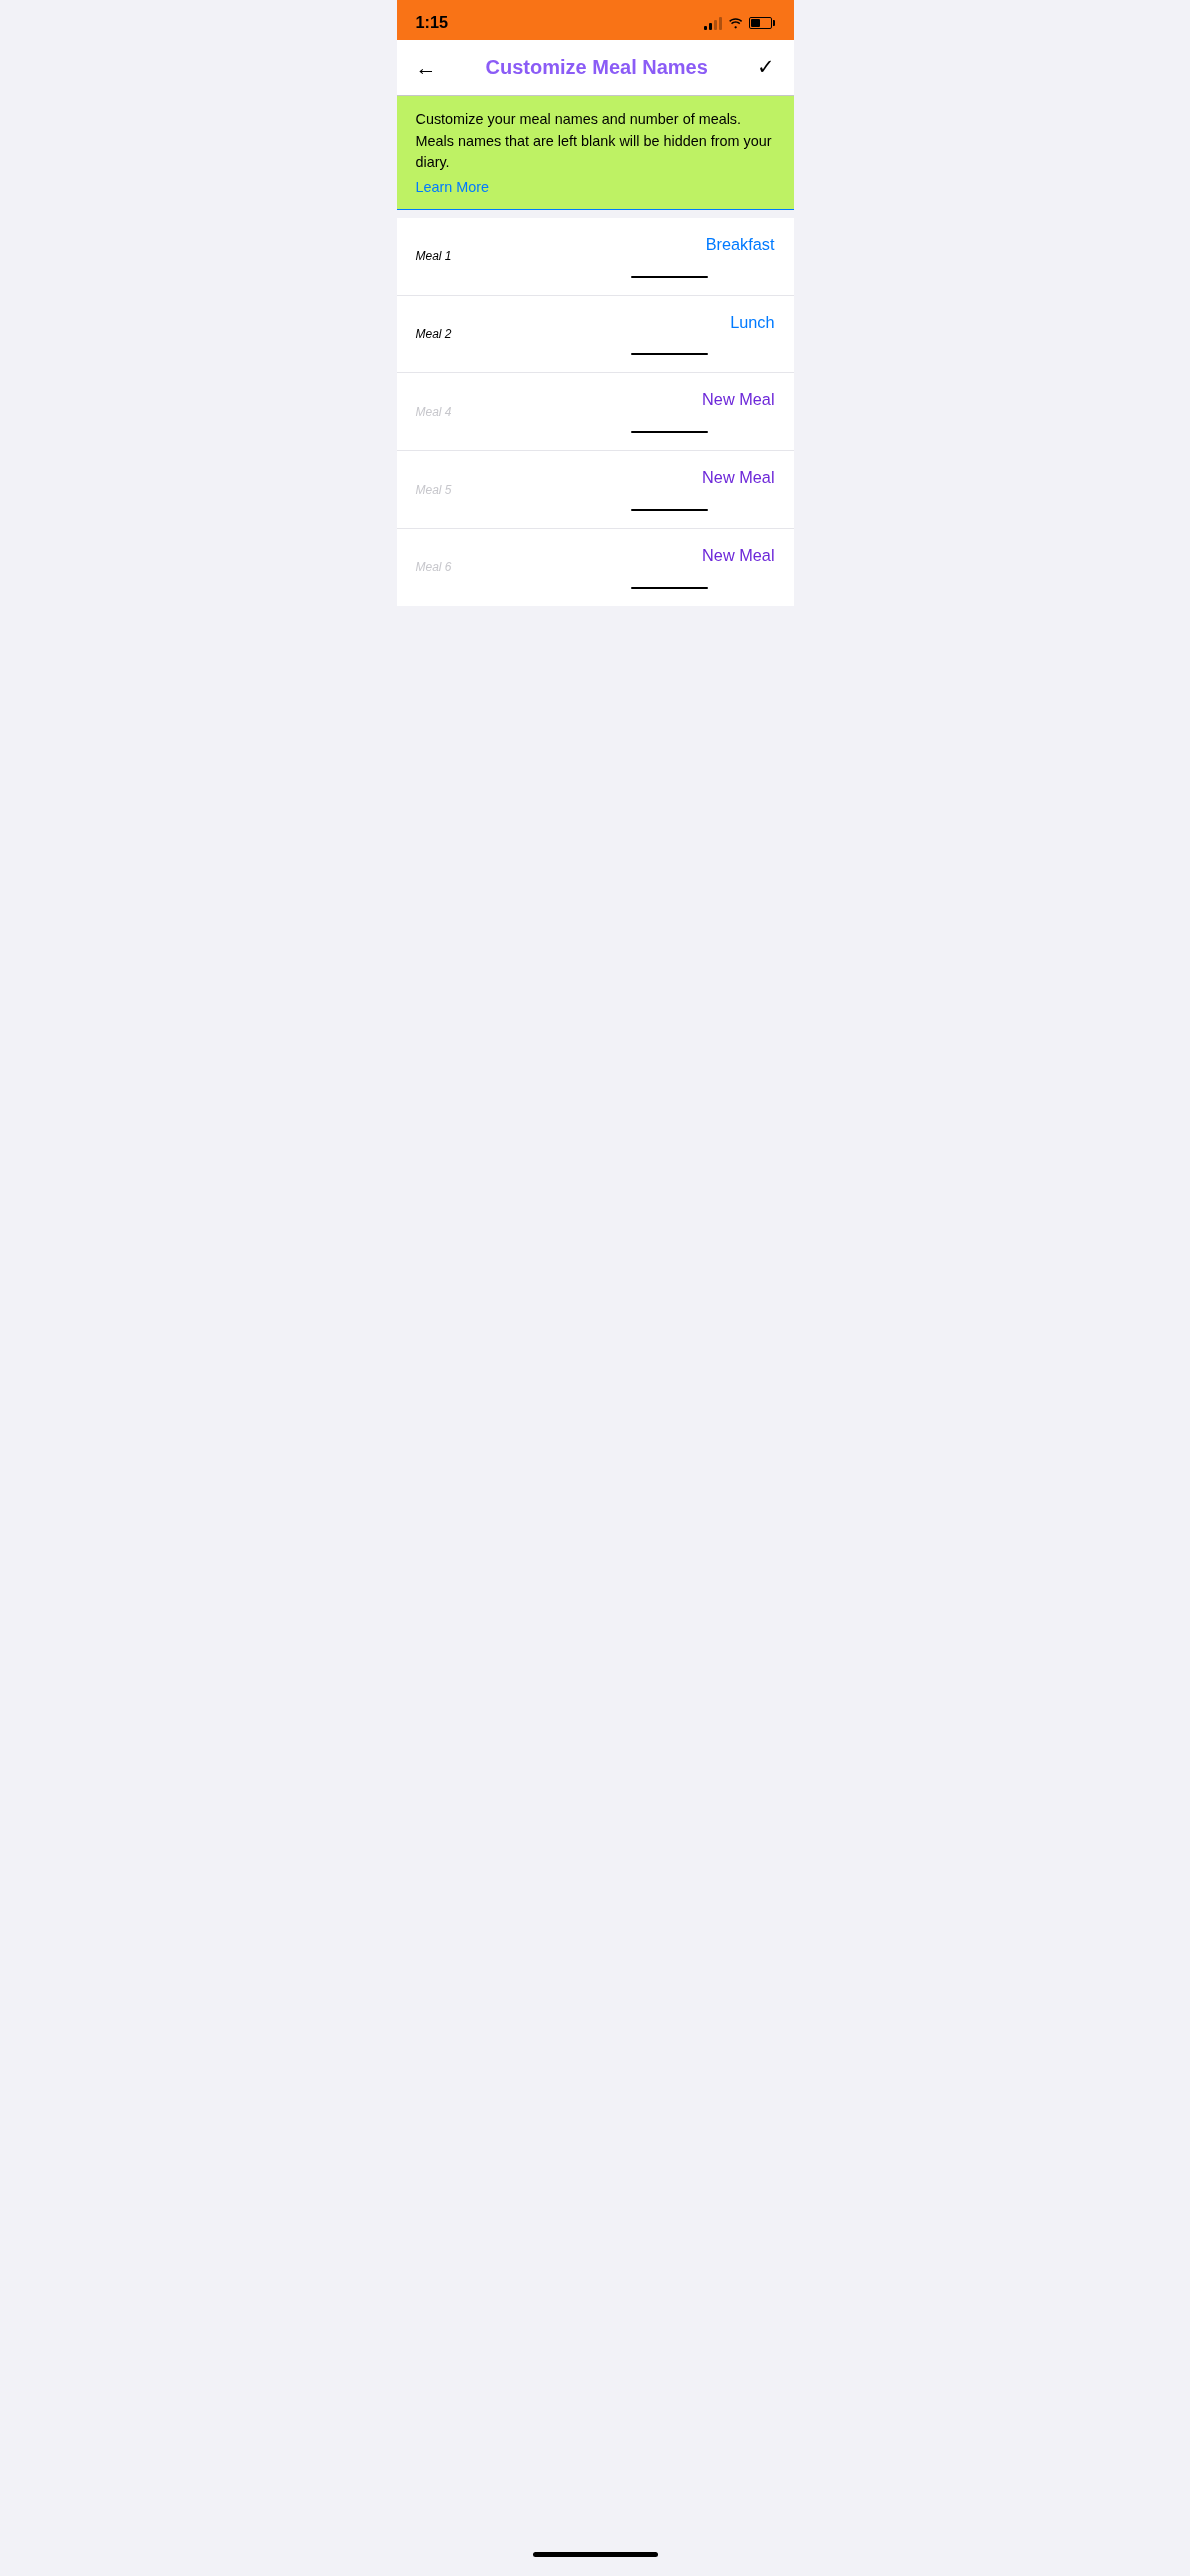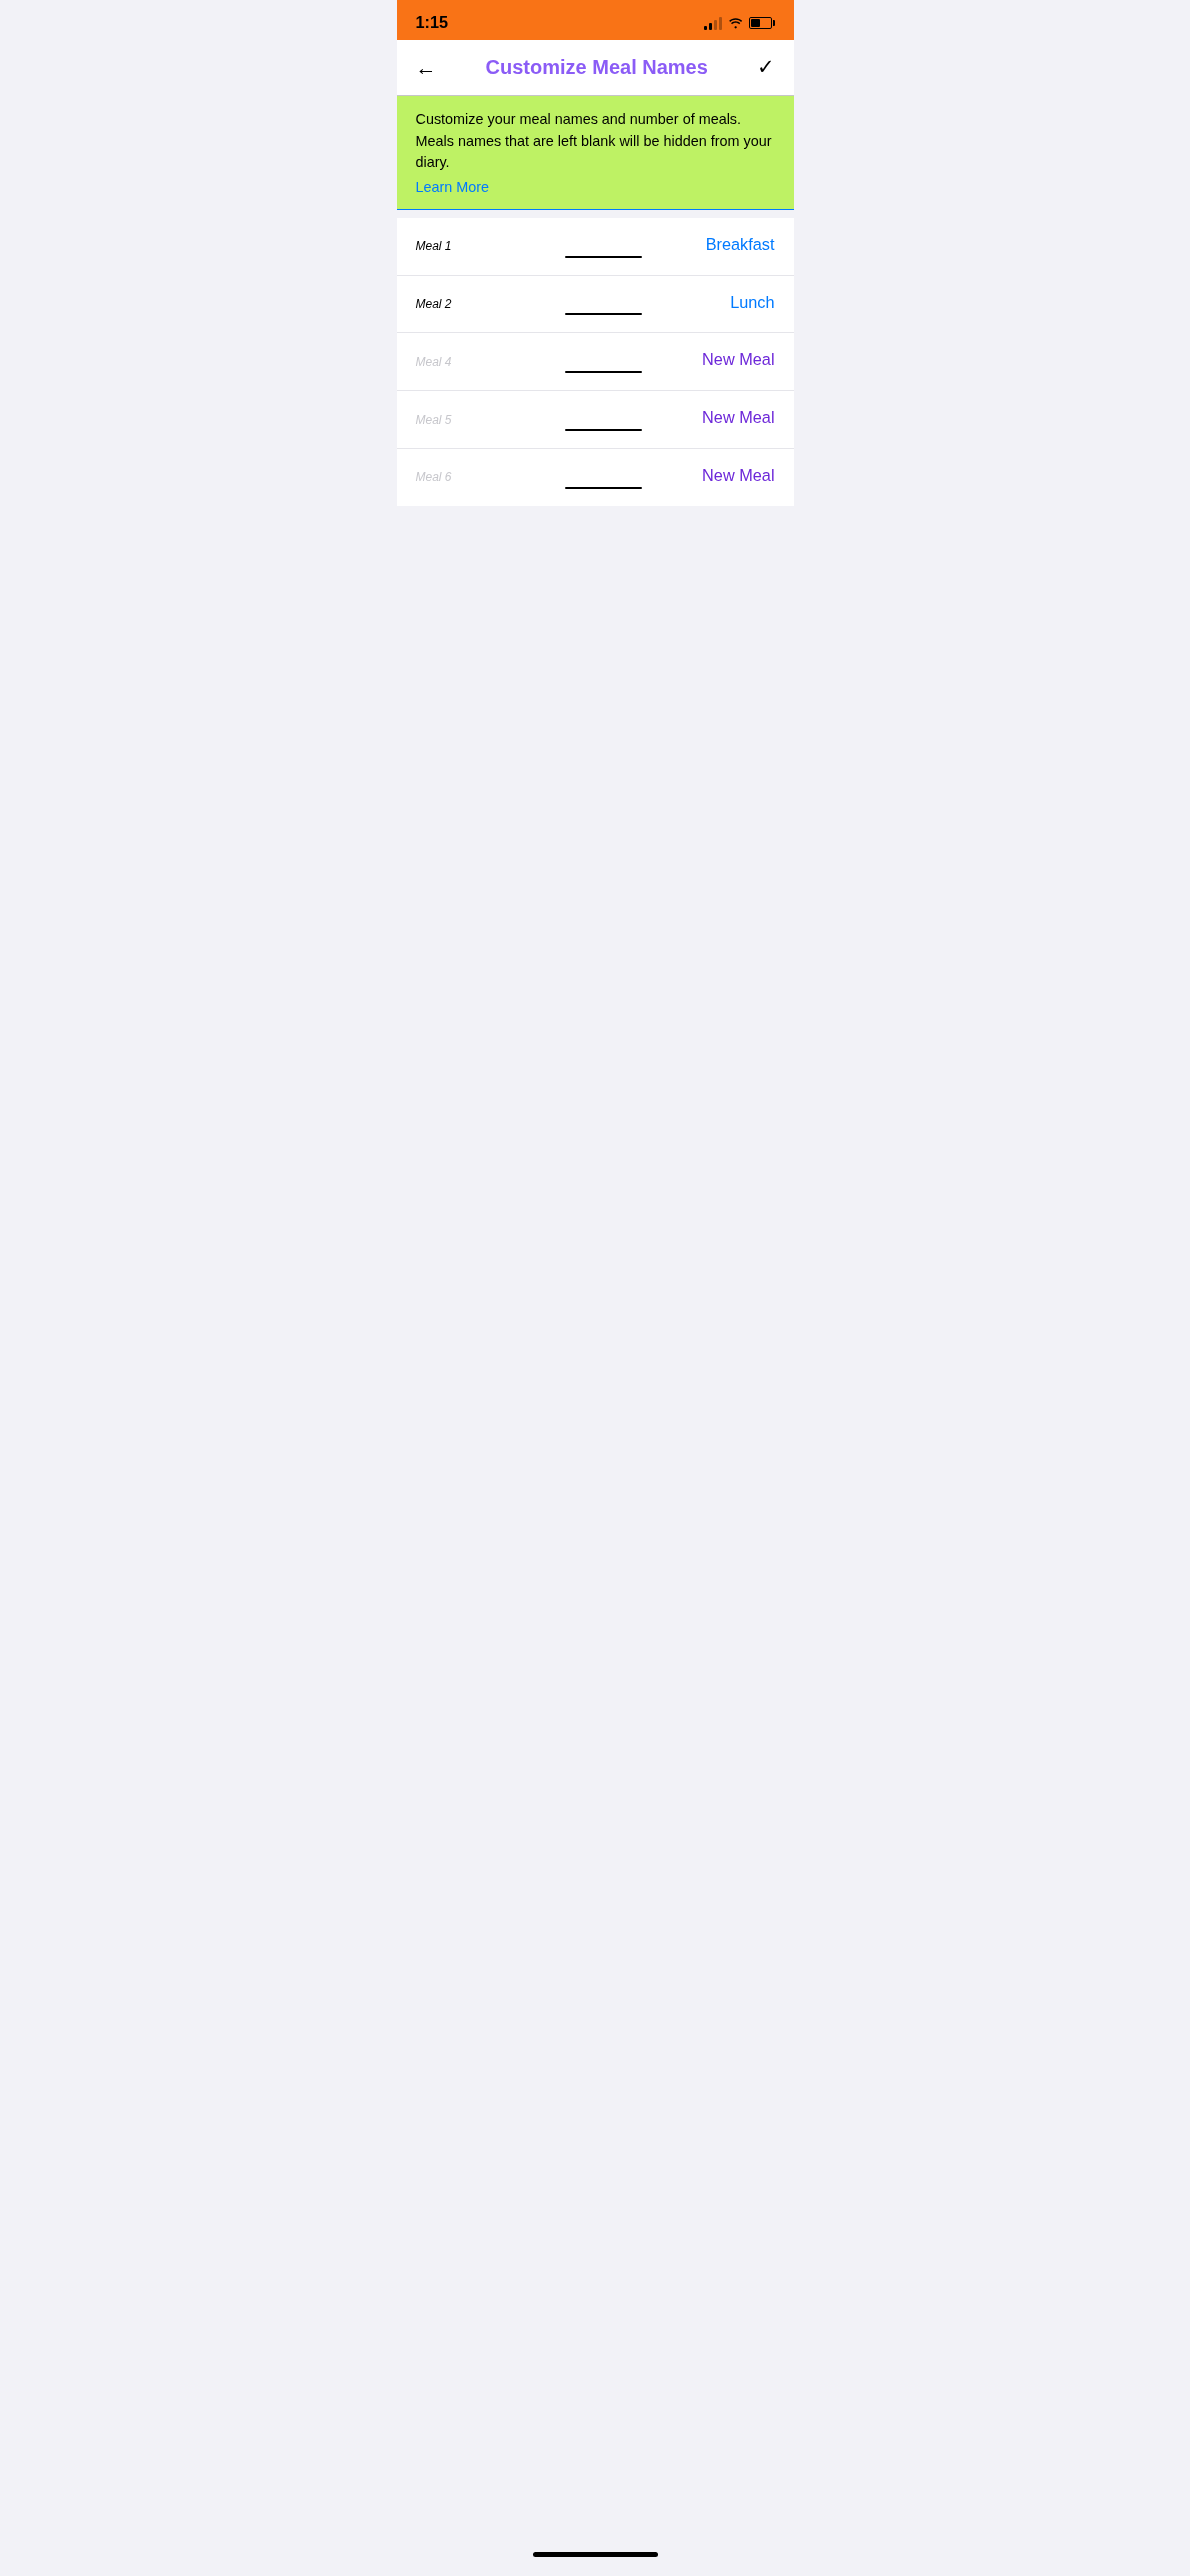--- a/index.html
+++ b/index.html
@@ -183,22 +183,23 @@
       font-style: italic;
     }
 
     .meal-label.muted {
       color: #c7c7cc;
     }
 
     .meal-input-wrapper {
       display: flex;
       flex-direction: column;
-      align-items: flex-start;
+      align-items: center;
       min-width: 115px;
+      gap: 20px;
     }
 
     .meal-value {
       font-size: 16.3px;
       color: #007aff;
       text-align: right;
       background: transparent;
       border: none;
       outline: none;
       width: 100%;

